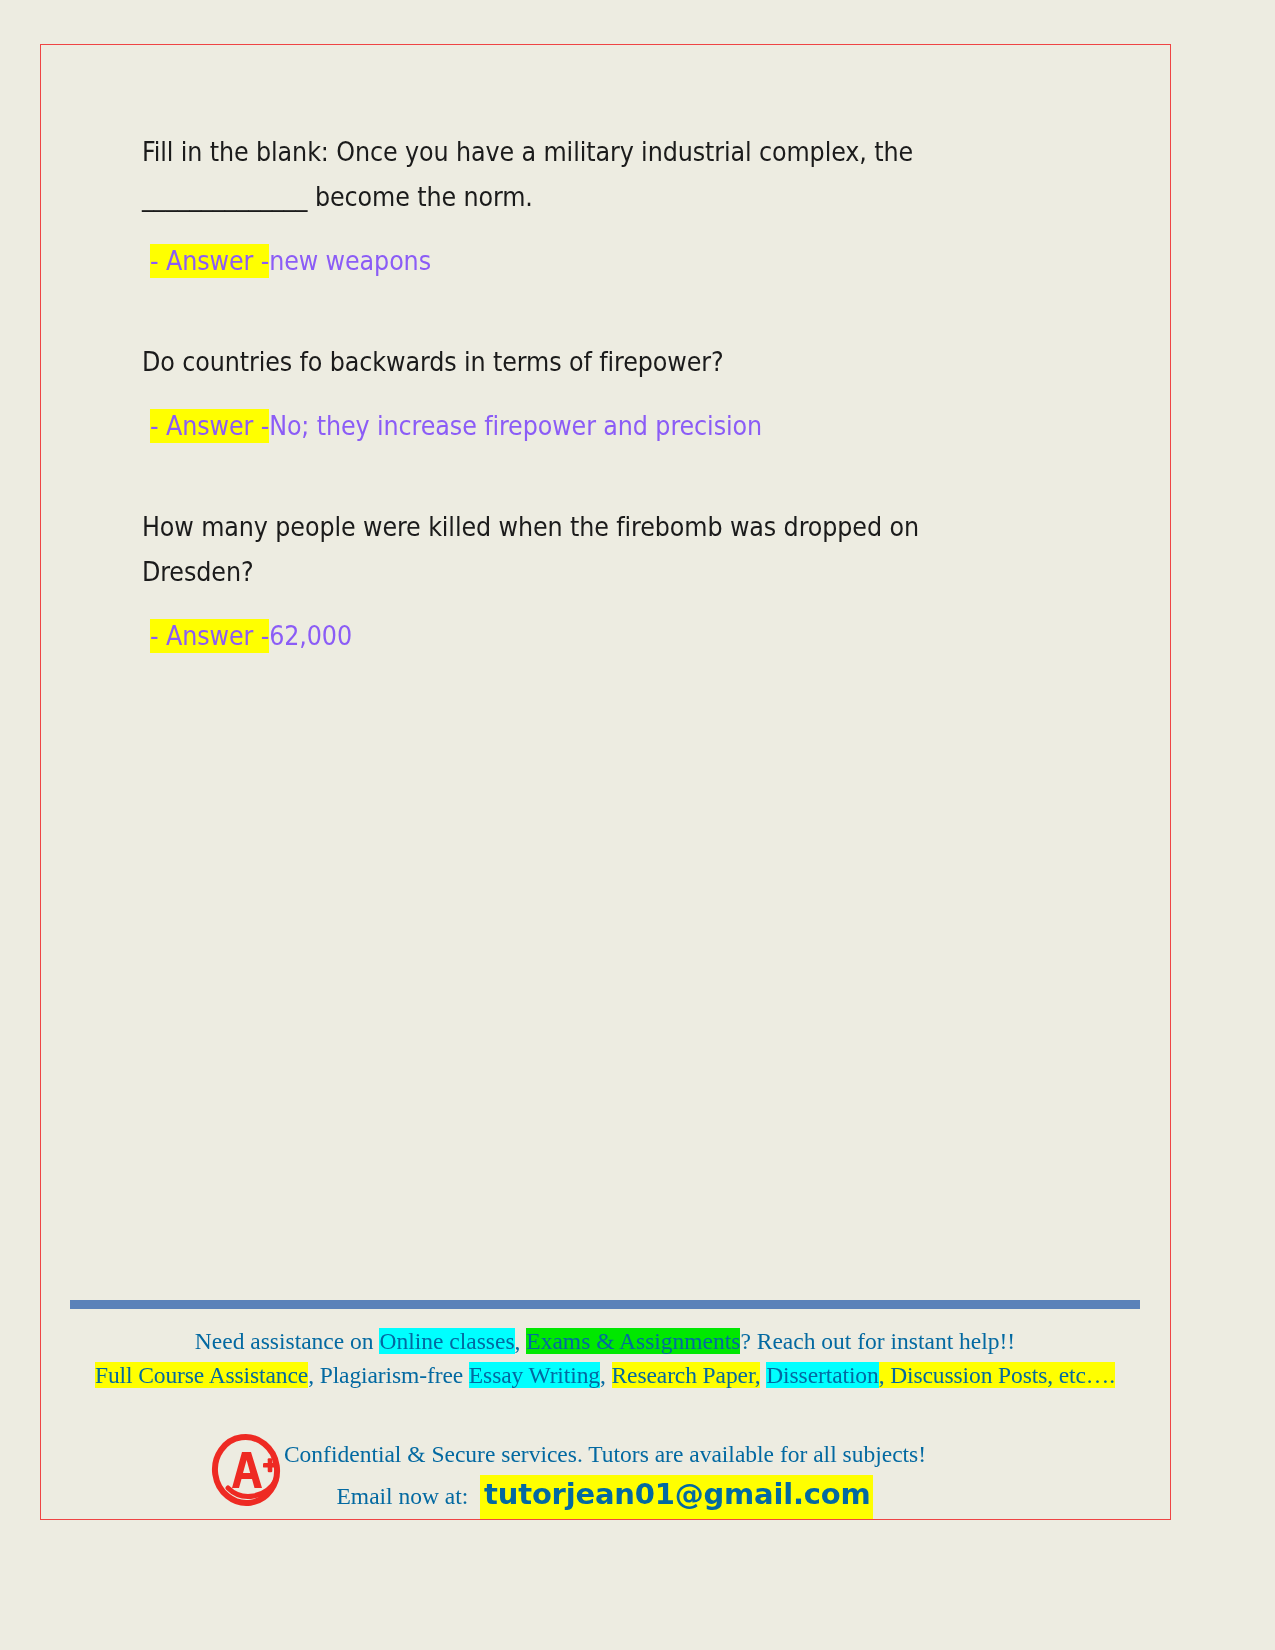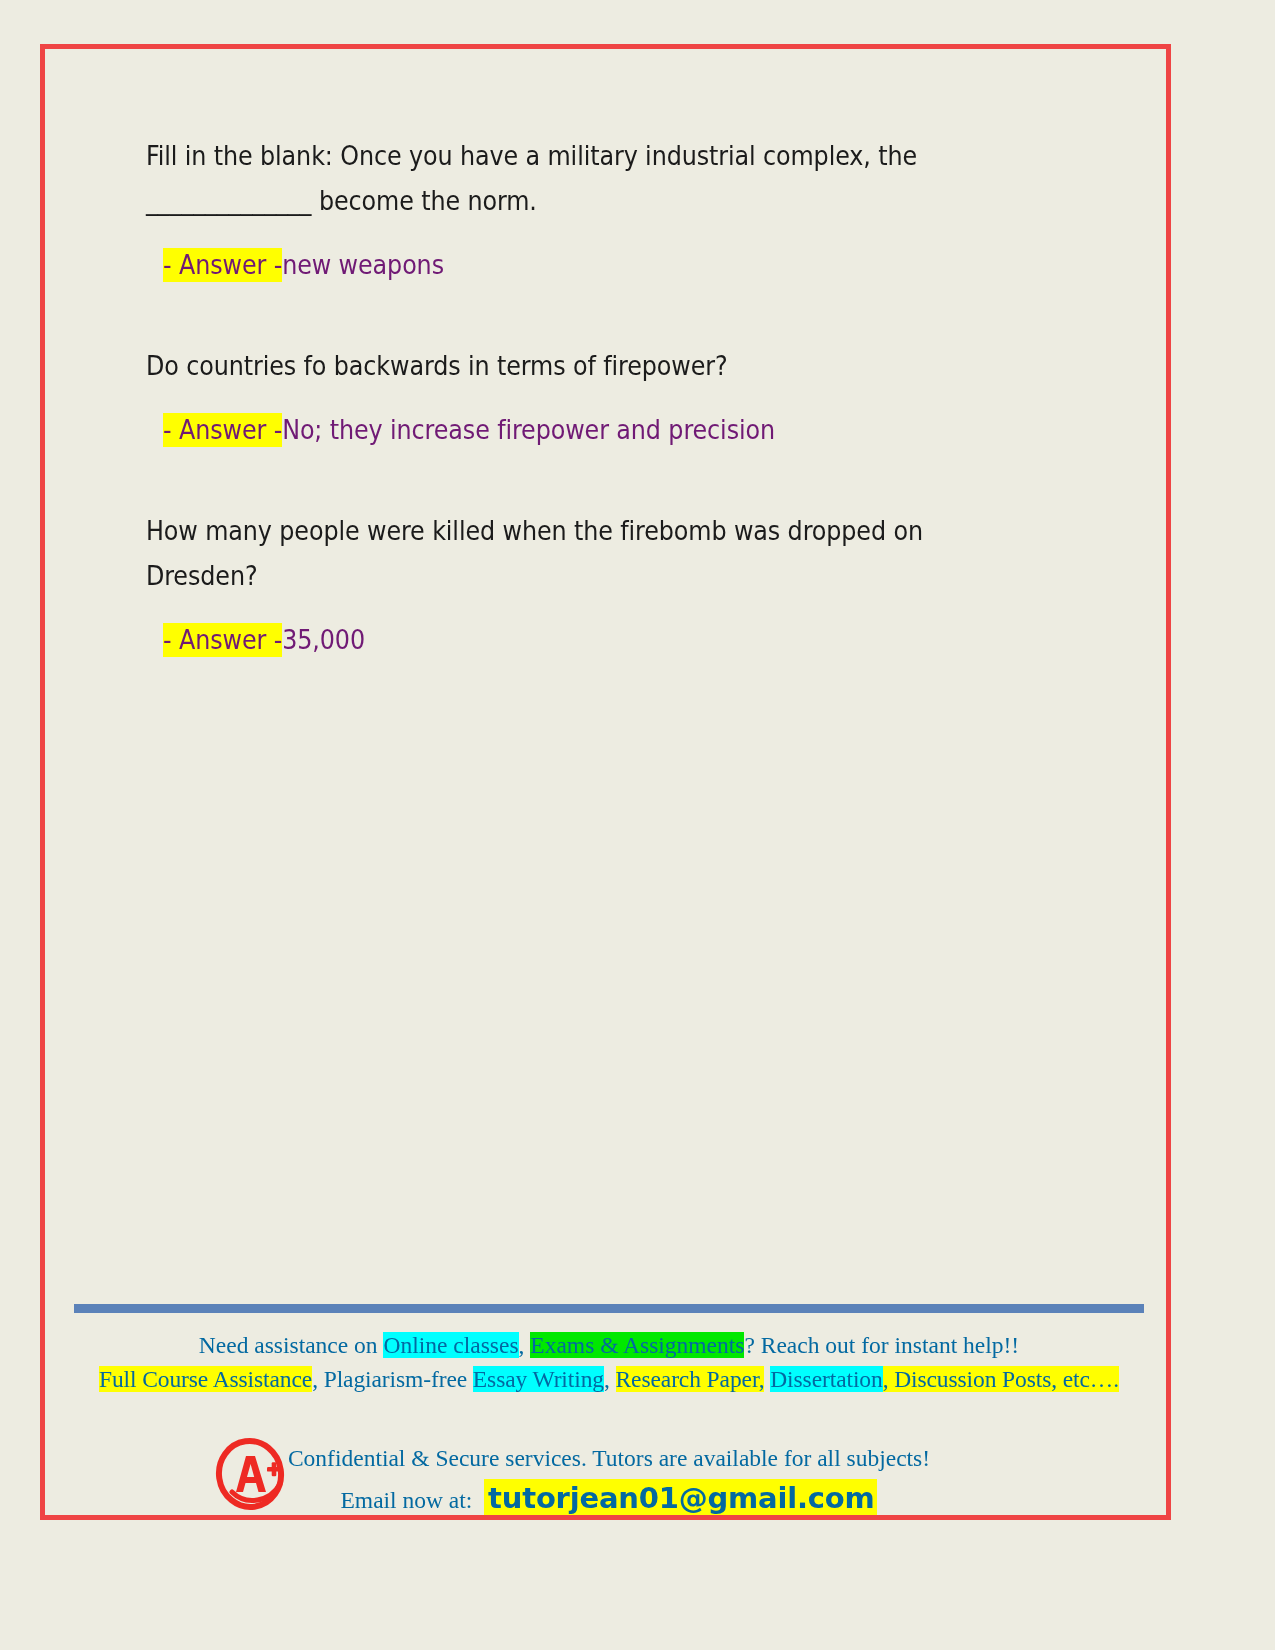--- a/index.html
+++ b/index.html
@@ -23,21 +23,21 @@
     background: #edece1;
     box-sizing: border-box;
   }
 
   .sheet {
     position: absolute;
     left: 40px;
     top: 44px;
     width: 1131px;
     height: 1476px;
-    border: 5px solid #ef4444;
+    border: 1px solid #ef4444;
     background: #edece1;
     box-sizing: border-box;
     overflow: hidden;
   }
 
   .content {
     position: absolute;
     left: 101px;
     top: 84px;
     width: 920px;
@@ -56,23 +56,23 @@
     color: #1b1b1b;
     letter-spacing: -0.1px;
     margin: 0 0 22px 0;
     font-stretch: condensed;
   }
 
   .answer-line {
     font-family: "DejaVu Sans Condensed", "Liberation Sans Narrow", "Liberation Sans", sans-serif;
     font-size: 26.5px;
     line-height: 40px;
-    color: #701a75;
+    color: #8b5cf6;
     letter-spacing: -0.1px;
-    margin: 17px;
+    margin: 8px;
     font-stretch: condensed;
     white-space: nowrap;
   }
 
   .ans-tag {
     background: #ffff00;
     padding: 1px 0 2px 0;
   }
 
   
@@ -169,21 +169,21 @@
         <p class="answer-line"><span class="ans-tag">- Answer -</span><span>No; they increase firepower and precision</span></p>
       </div>
 
 
 
       <div class="qa-block">
         <p class="question">
           <span>How many people were killed when the firebomb was dropped on</span><br>
           <span>Dresden?</span>
         </p>
-        <p class="answer-line"><span class="ans-tag">- Answer -</span><span>35,000</span></p>
+        <p class="answer-line"><span class="ans-tag">- Answer -</span><span>62,000</span></p>
       </div>
 
     </div>
 
     <div class="footer">
 
       <div class="rule"></div>
 
       <div class="footer-body">
 

